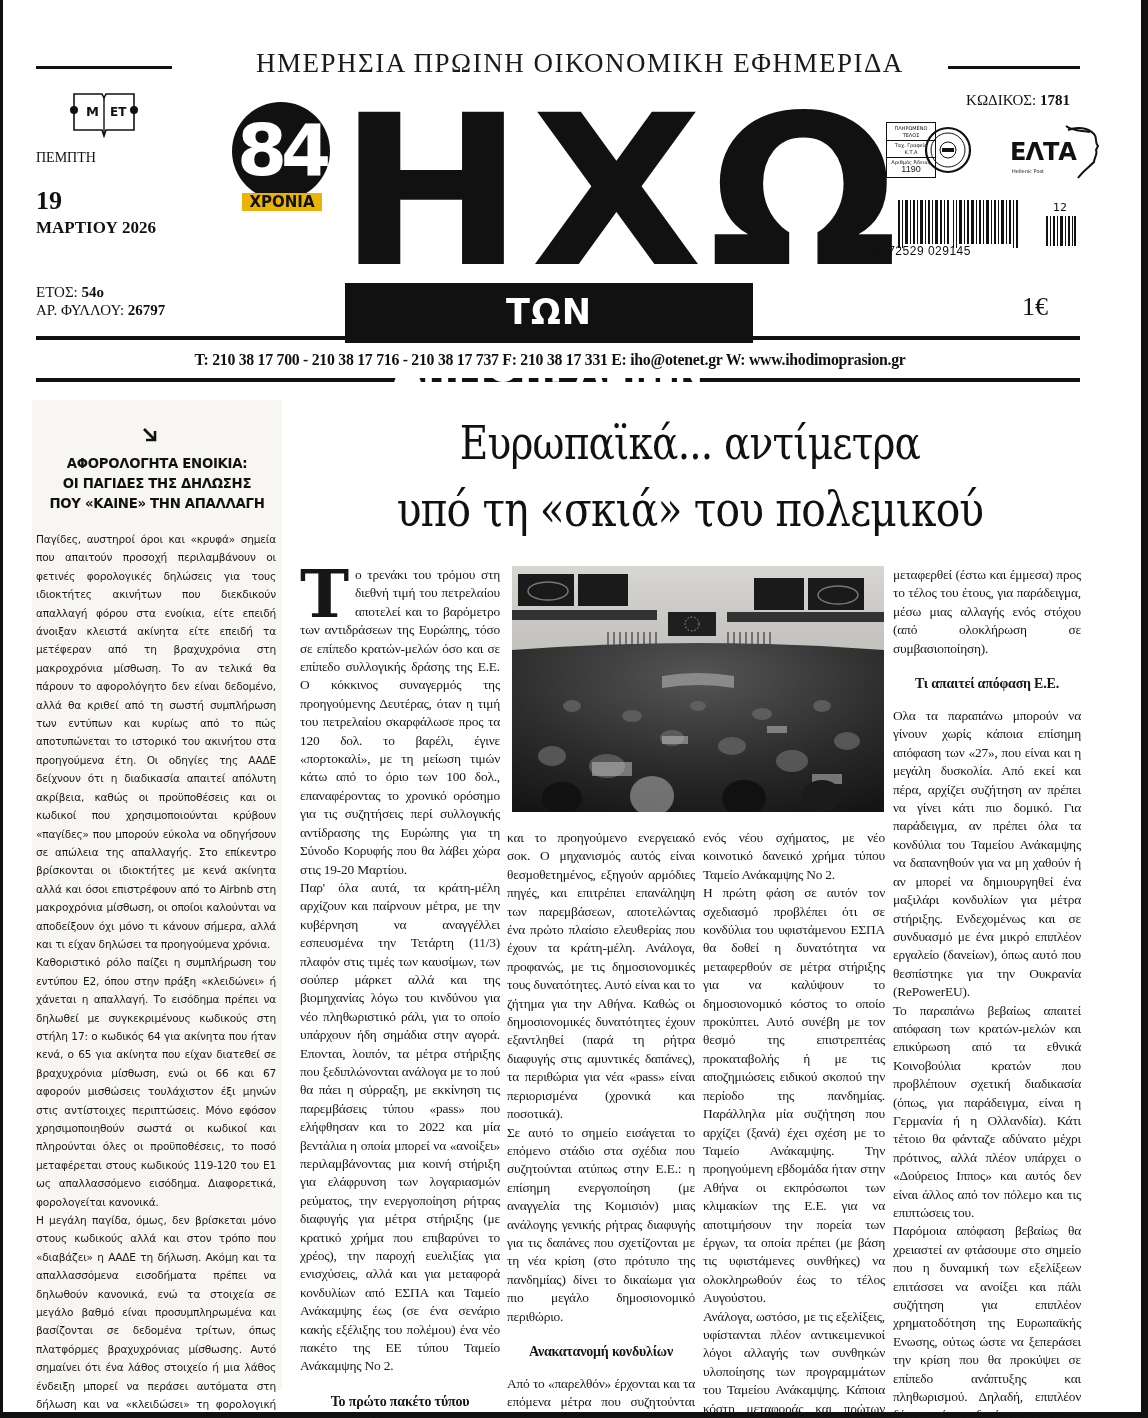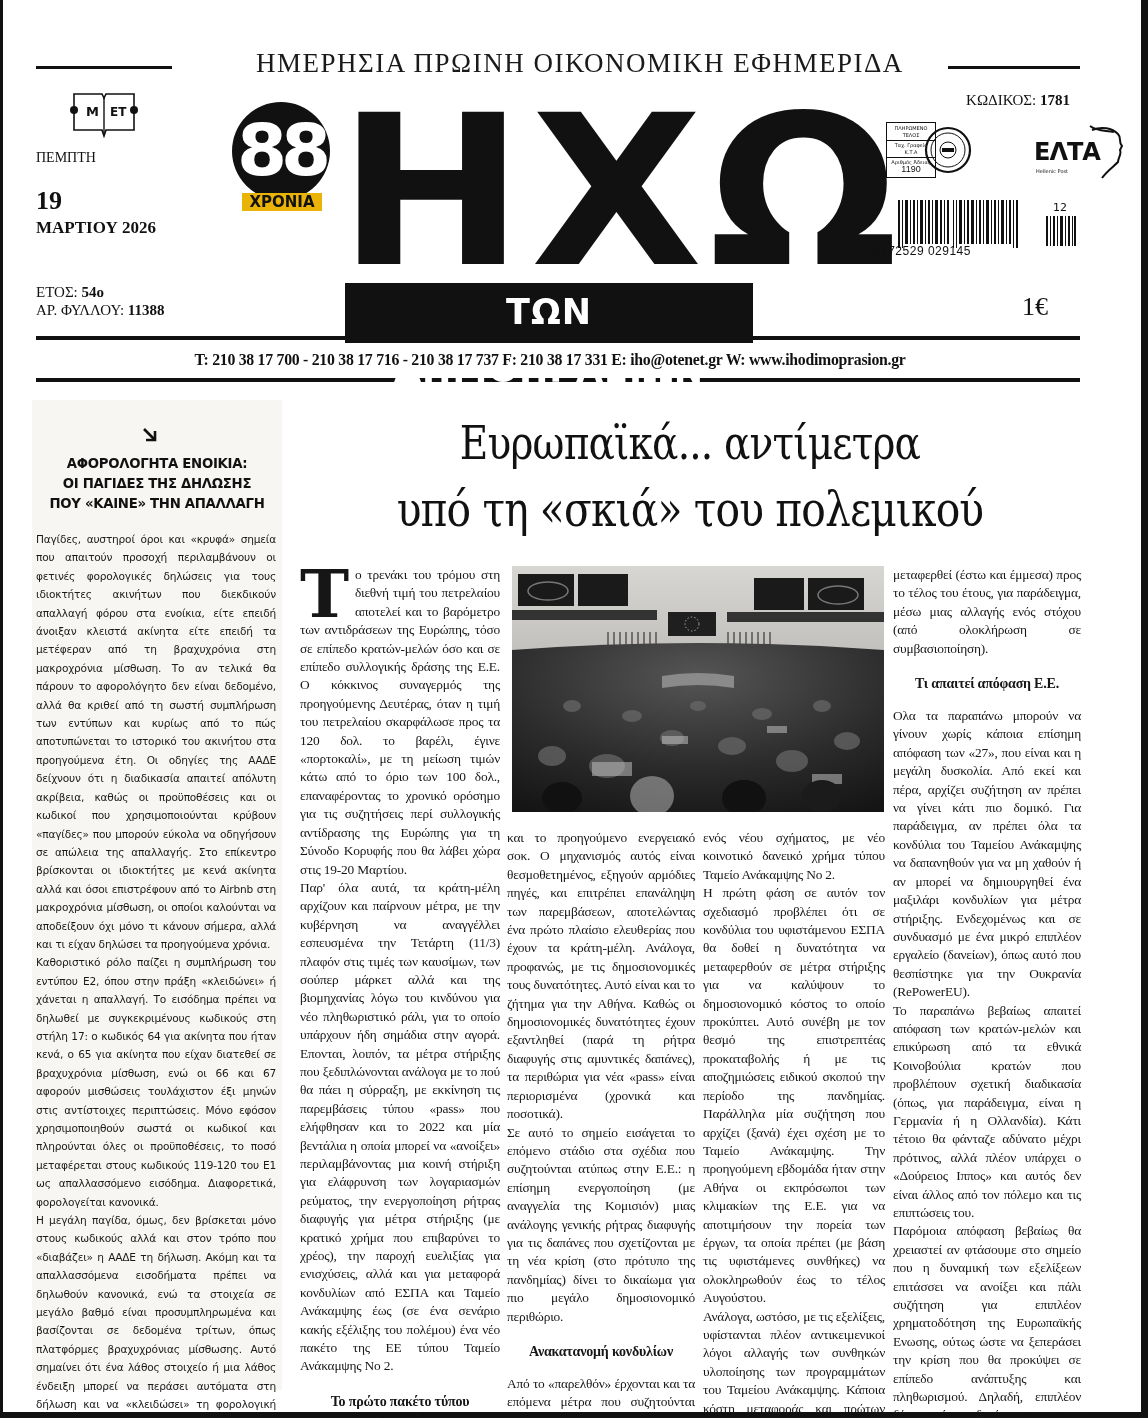--- a/index.html
+++ b/index.html
@@ -33,21 +33,21 @@
   .logo-sub { position: absolute; left: 345px; top: 283px; width: 408px; height: 60px; background: #111; color: #fff;
     font-family: "DejaVu Sans", sans-serif; font-weight: bold; font-size: 35px; line-height: 58px; text-align: center; letter-spacing: 1px; }
 
   .code { position: absolute; left: 940px; top: 92px; width: 130px; text-align: right; font-size: 15px; }
   .code b { font-weight: bold; }
   .stamp-box { position: absolute; left: 886px; top: 122px; width: 50px; height: 56px; border: 1.5px solid #111;
     font-family: "DejaVu Sans", sans-serif; font-size: 5px; text-align: center; line-height: 7px; padding-top: 2px; }
   .stamp-box .hr { border-top: 1px solid #111; margin: 1px 0; }
   .stamp-box .num { font-size: 9px; font-family: "Liberation Sans", sans-serif; }
   .stamp-seal { position: absolute; left: 922px; top: 124px; width: 52px; height: 52px; }
-  .elta { position: absolute; left: 1026px; top: 124px; width: 100px; height: 56px; }
+  .elta { position: absolute; left: 1002px; top: 124px; width: 100px; height: 56px; }
   .elta-text { position: absolute; left: 8px; top: 14px; font-family: "DejaVu Sans", sans-serif; font-weight: bold; font-size: 24px; letter-spacing: -1px; }
   .elta-sub { position: absolute; left: 10px; top: 44px; font-family: "DejaVu Sans", sans-serif; font-size: 5px; }
   .barcode { position: absolute; left: 898px; top: 200px; width: 120px; height: 48px; }
   .barcode-digits { position: absolute; left: 870px; top: 244px; font-family: Liberation Sans, sans-serif; font-size: 12px; letter-spacing: 0.5px; }
   .barcode-addon { position: absolute; left: 1046px; top: 216px; width: 30px; height: 30px; }
   .barcode-addon-num { position: absolute; left: 1053px; top: 201px; font-family: "DejaVu Sans", sans-serif; font-size: 11px; }
   .price { position: absolute; left: 1022px; top: 292px; font-size: 26px; }
 
   .contact { position: absolute; left: 20px; top: 350px; width: 1060px; text-align: center; font-family: "Liberation Serif", serif;
     font-weight: bold; font-size: 17px; letter-spacing: -0.3px; transform: scaleX(0.93); }
@@ -106,26 +106,26 @@
 
 <div class="day">ΠΕΜΠΤΗ</div>
 <div class="date-num">19</div>
 <div class="date-month">ΜΑΡΤΙΟΥ 2026</div>
 <div class="year-line">
   <span>ΕΤΟΣ:</span>
   <b>54ο</b>
 </div>
 <div class="issue-line">
   <span>ΑΡ. ΦΥΛΛΟΥ:</span>
-  <b>11388</b>
+  <b>26797</b>
 </div>
 
 <div class="anniv">
   <div class="anniv-circle"></div>
-  <div class="anniv-num">88</div>
+  <div class="anniv-num">84</div>
   <div class="anniv-label">ΧΡΟΝΙΑ</div>
 </div>
 
 <div class="logo">ΗΧΩ</div>
 <div class="logo-sub">ΤΩΝ ΔΗΜΟΠΡΑΣΙΩΝ</div>
 
 <div class="code">
   <span>ΚΩΔΙΚΟΣ:</span>
   <b>1781</b>
 </div>

